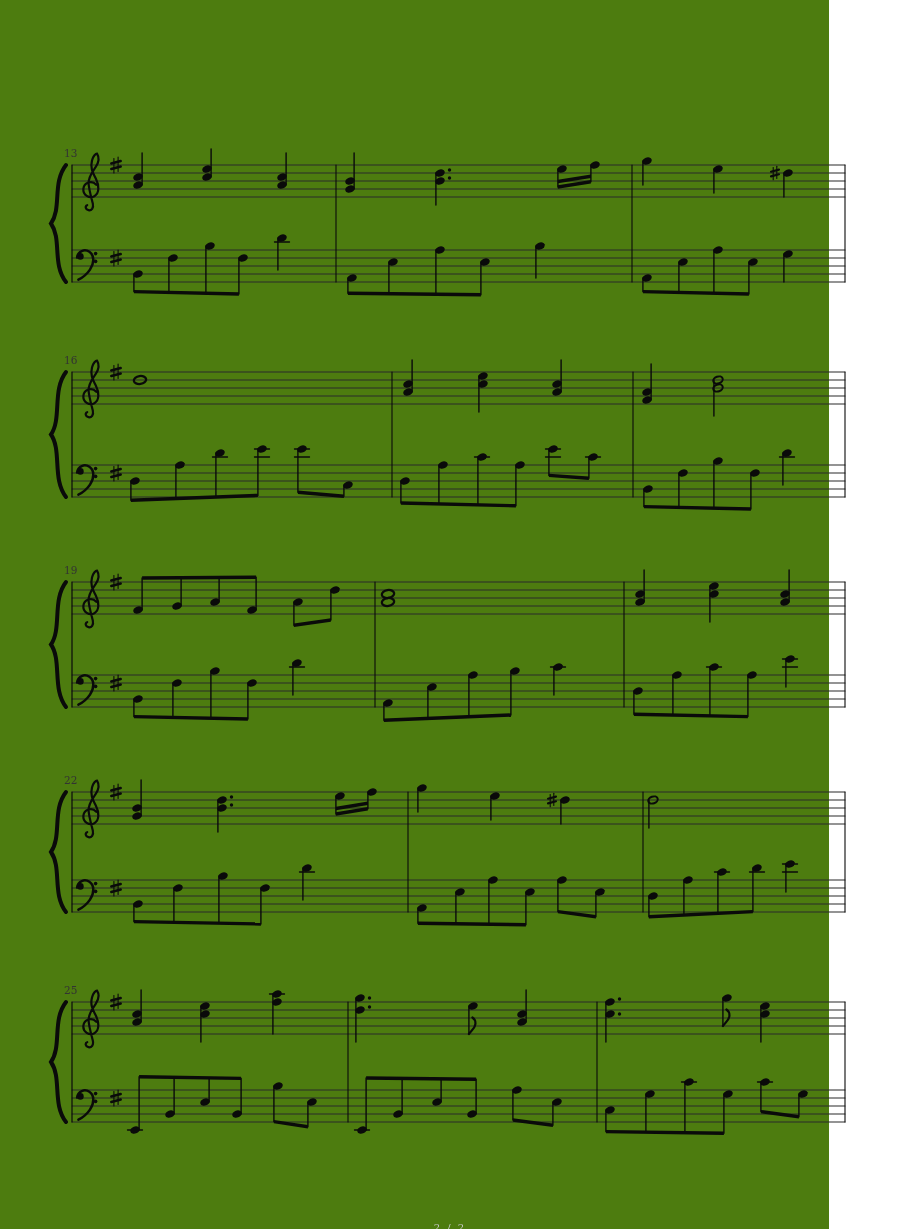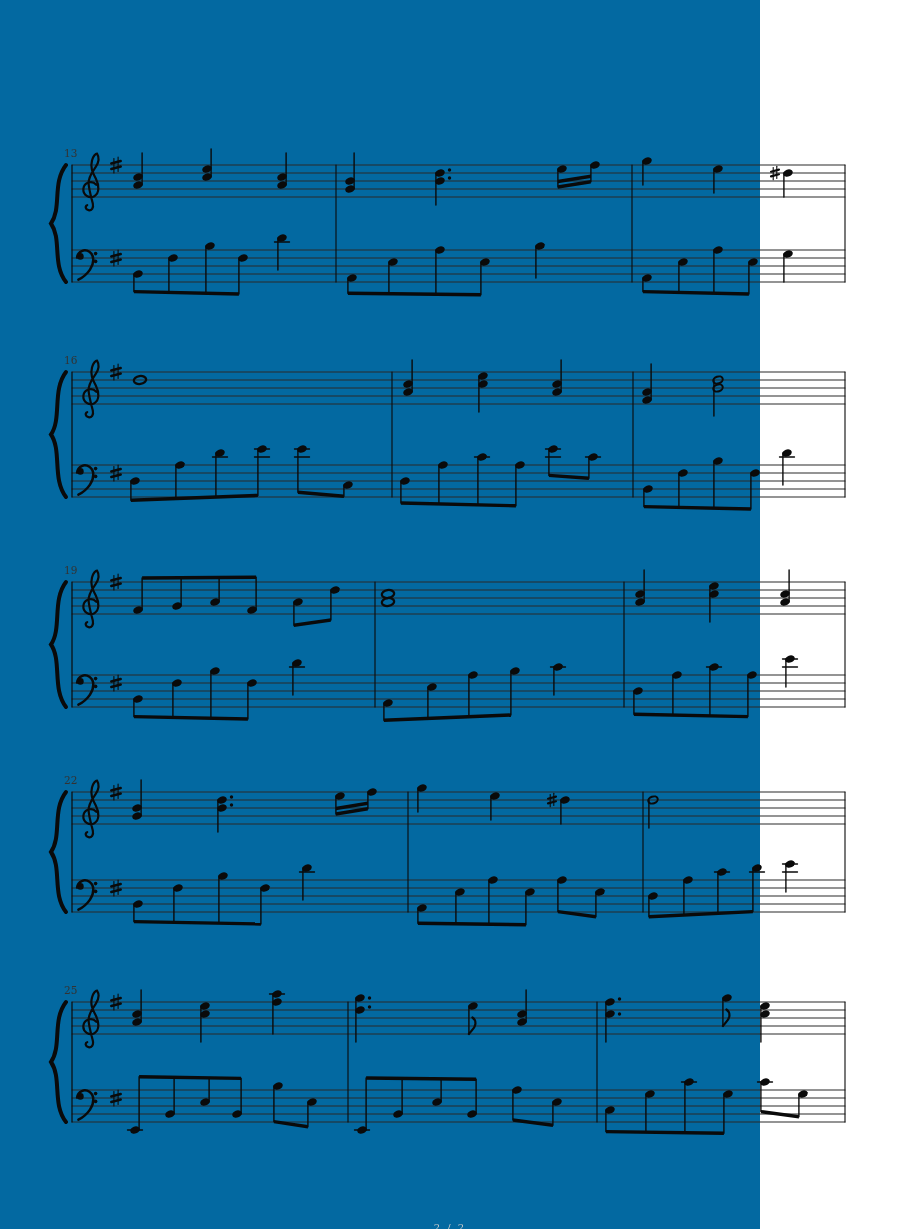--- a/index.html
+++ b/index.html
@@ -1,18 +1,18 @@
 <!DOCTYPE html>
 <html><head>
 <meta charset="utf-8">
 <style>
   html,body{margin:0;padding:0;}
   body{width:900px;height:1229px;overflow:hidden;background:#ffffff;
        font-family:"DejaVu Serif", serif;}
-  .page{position:relative;width:760px;height:1229px;background:#0369a1;}
+  .page{position:relative;width:829px;height:1229px;background:#4d7c0f;}
   svg{position:absolute;left:0;top:0;}
   .footer{position:absolute;left:408px;top:1222px;width:84px;text-align:center;
           font-size:10px;color:#c9c9c9;letter-spacing:2px;
           font-family:"DejaVu Serif", serif;}
 </style>
 </head>
 <body>
 
 <div class="page">
   <svg id="score" width="900" height="1229" viewBox="0 0 900 1229">

